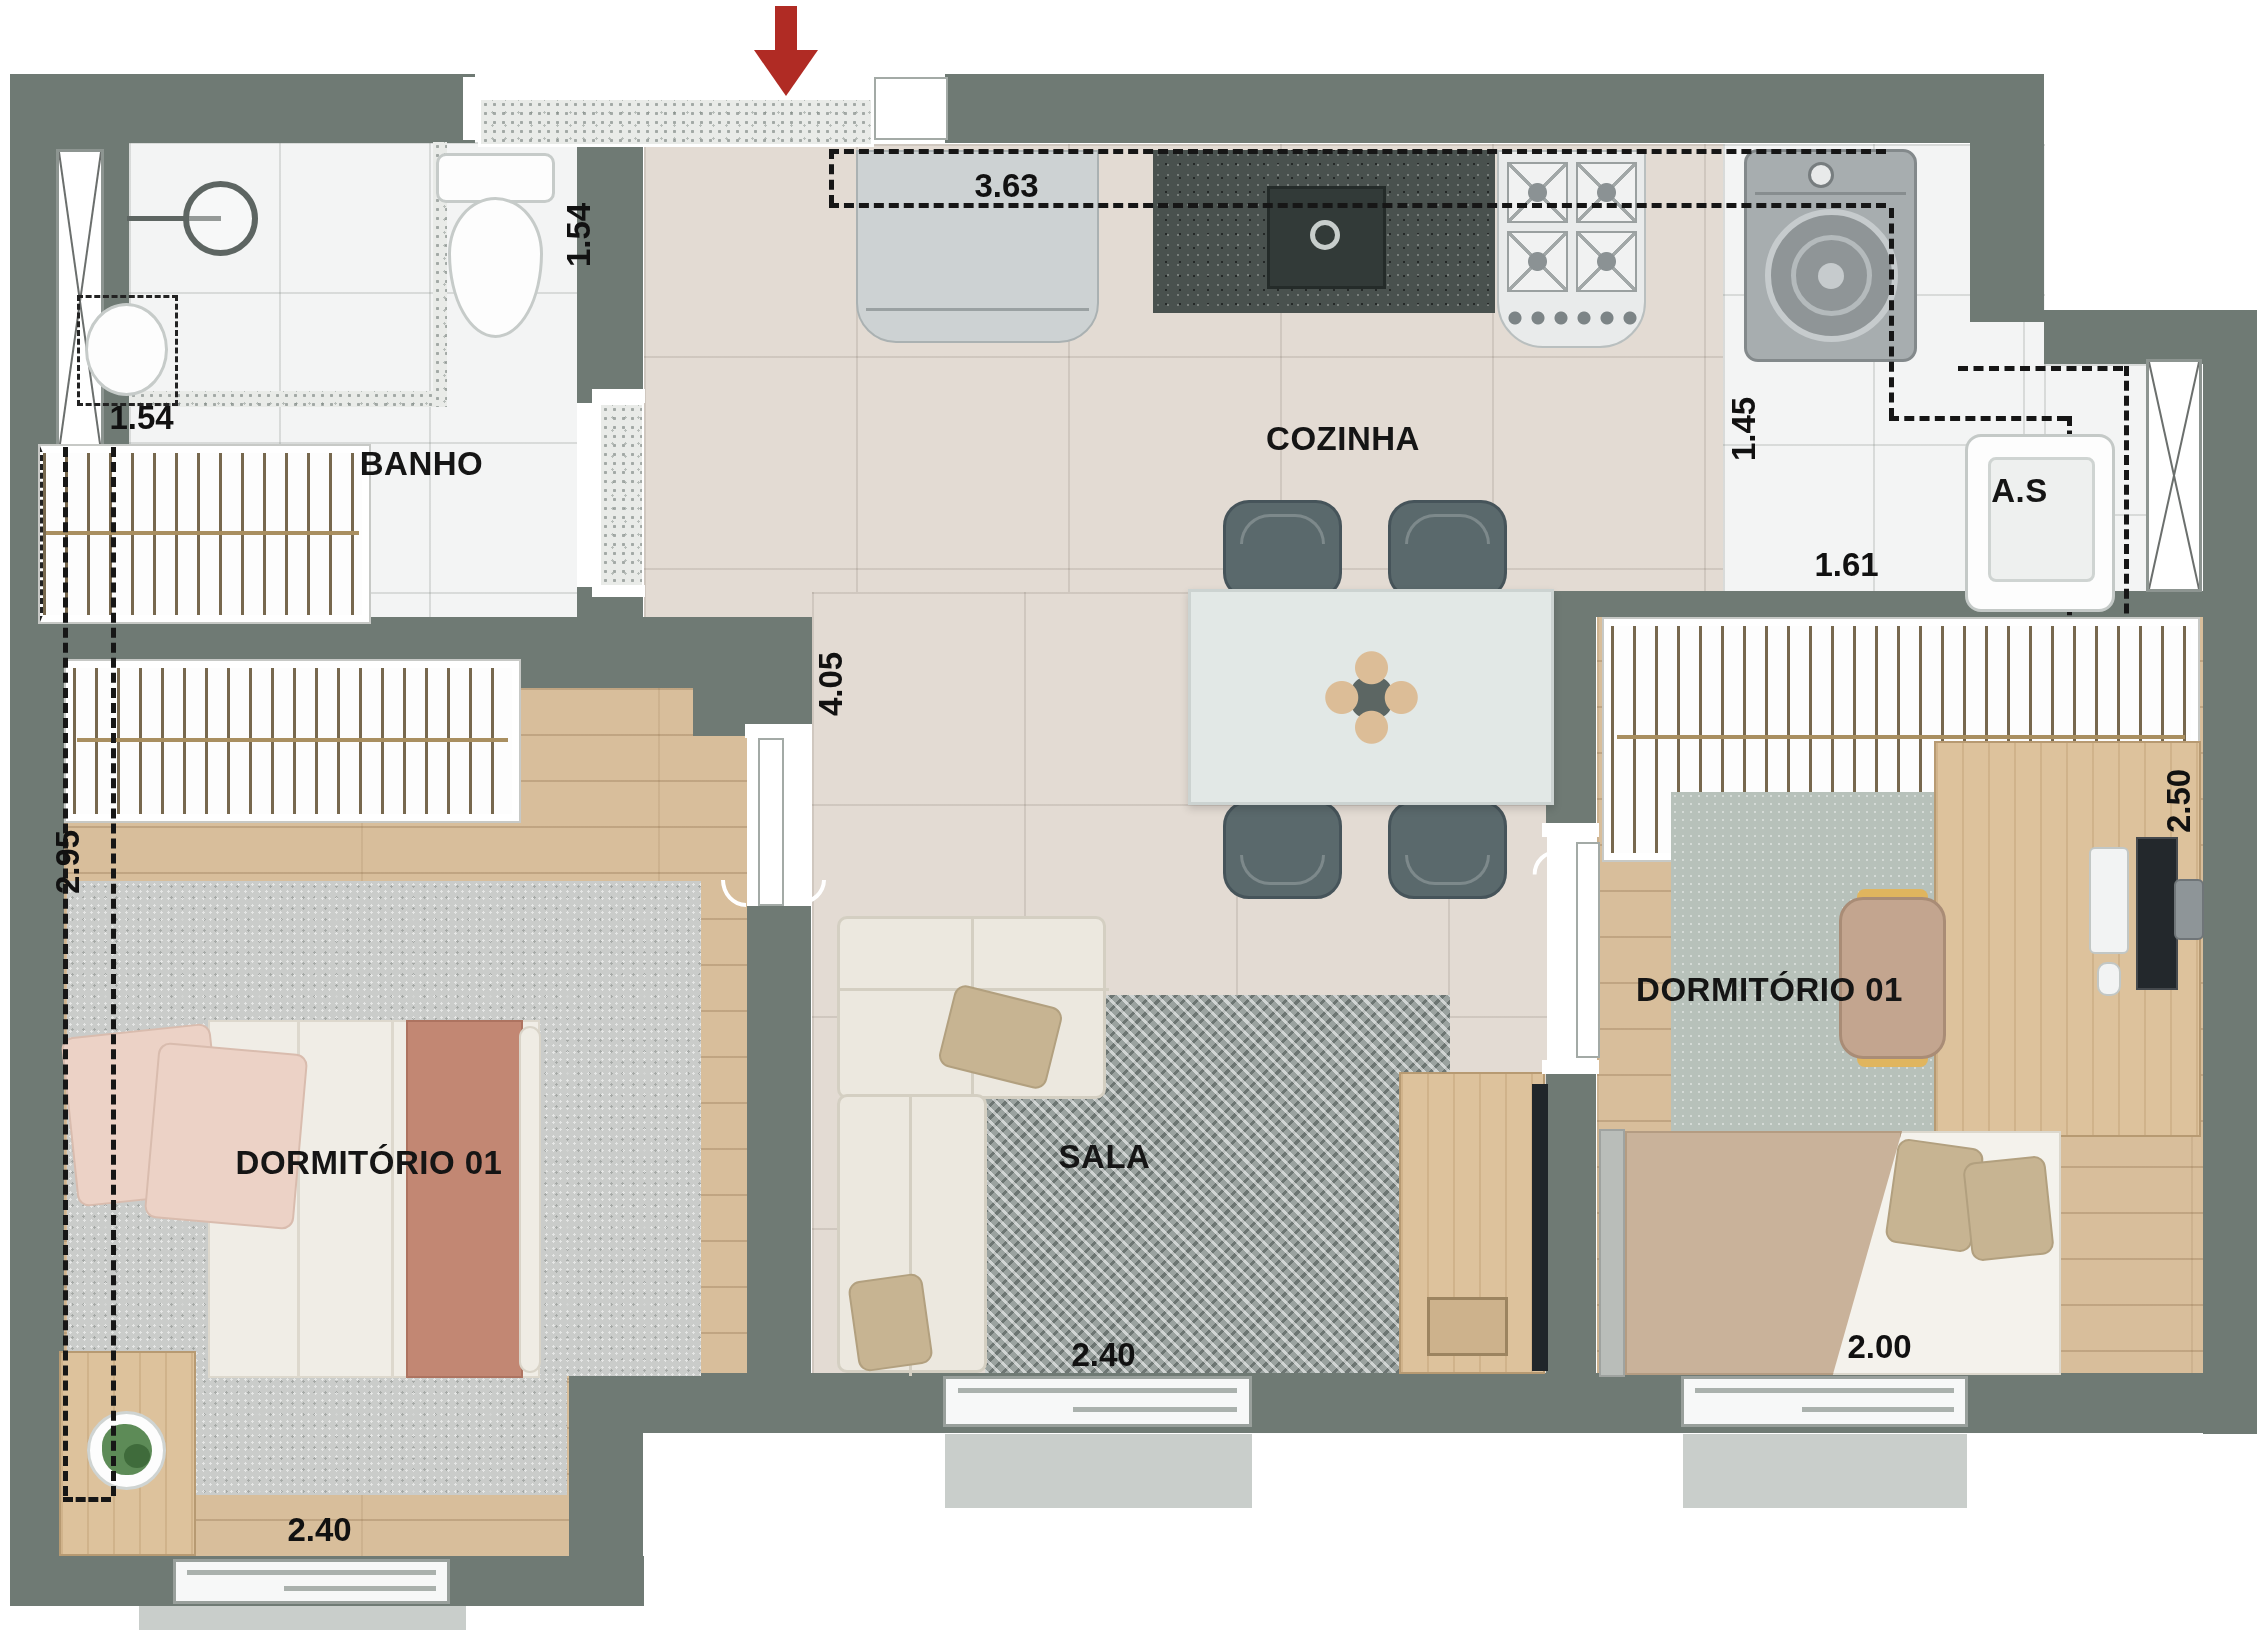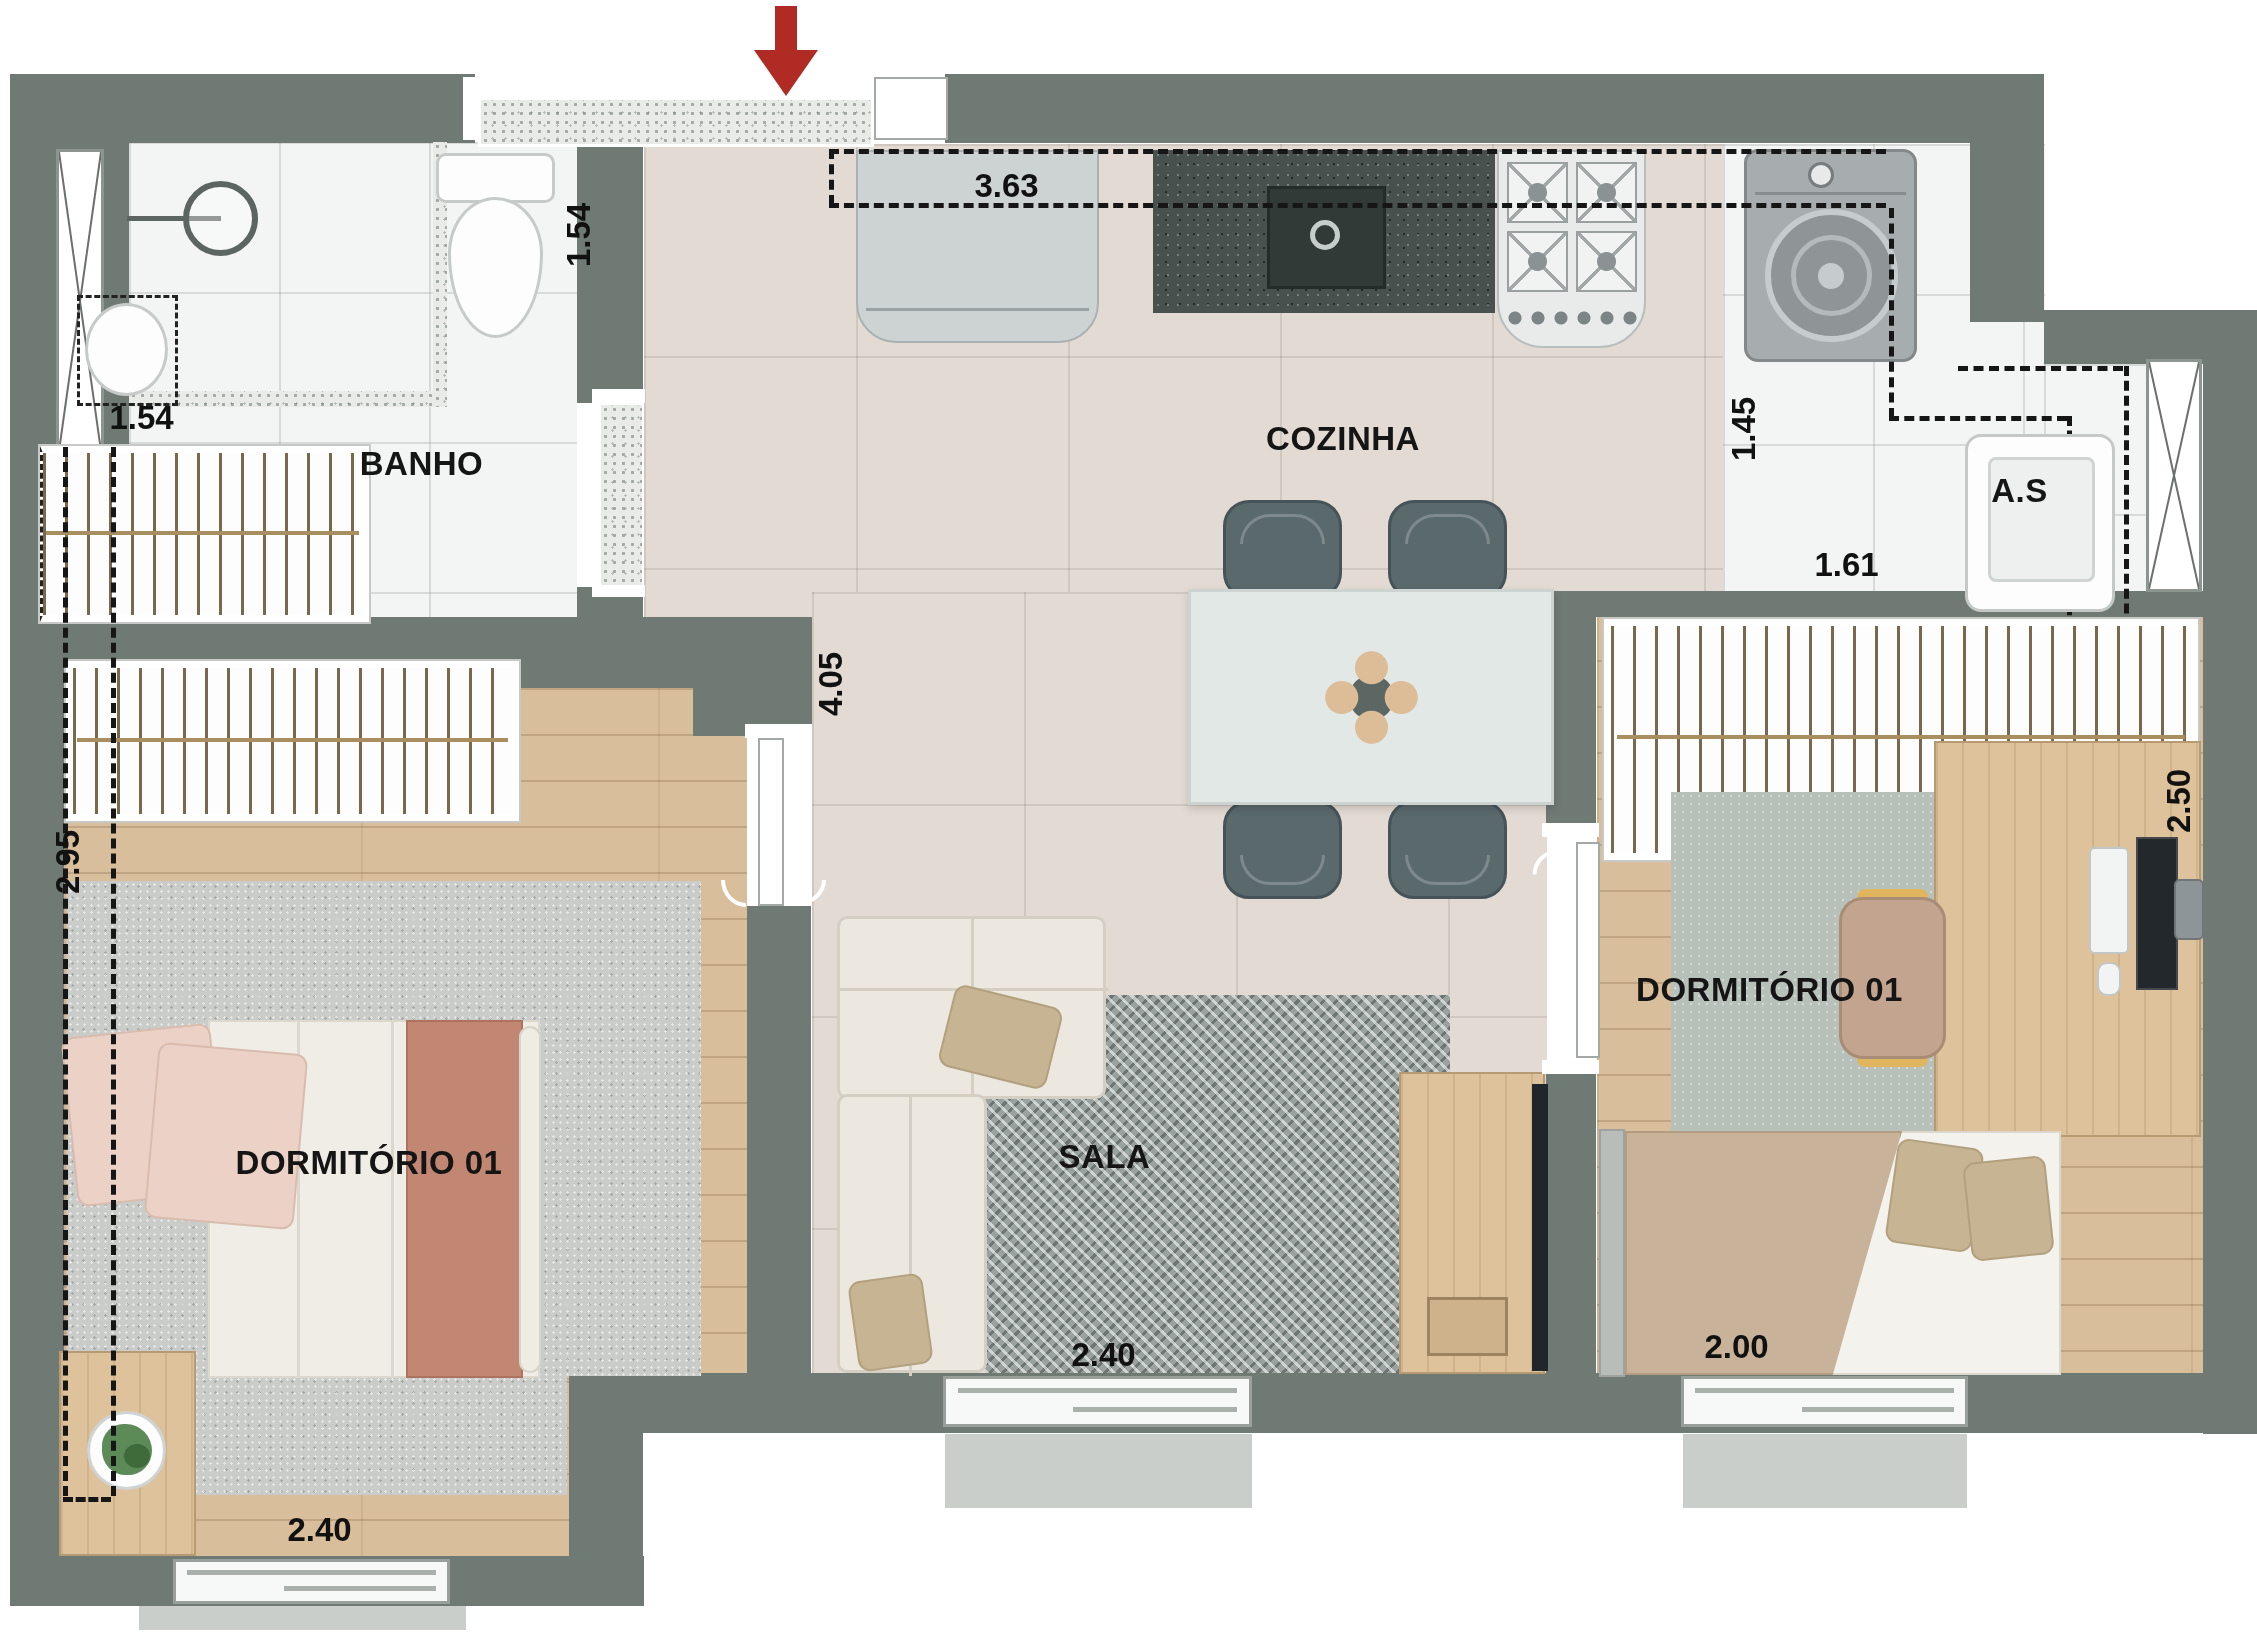--- a/index.html
+++ b/index.html
@@ -304,16 +304,16 @@
   <div class="dim dimv" style="left:559px;top:156px;width:40px;height:158px;">1.54</div>
   <div class="dim" style="left:87px;top:398px;width:109px;height:40px;">1.54</div>
   <div class="dim" style="left:952px;top:164px;width:109px;height:44px;">3.63</div>
   <div class="dim dimv" style="left:1723px;top:364px;width:42px;height:129px;">1.45</div>
   <div class="dim" style="left:1792px;top:545px;width:109px;height:40px;">1.61</div>
   <div class="dim dimv" style="left:810px;top:614px;width:42px;height:139px;">4.05</div>
   <div class="dim dimv" style="left:46px;top:792px;width:44px;height:139px;">2.95</div>
   <div class="dim" style="left:265px;top:1510px;width:109px;height:40px;">2.40</div>
   <div class="dim" style="left:1049px;top:1335px;width:109px;height:40px;">2.40</div>
   <div class="dim dimv" style="left:2156px;top:731px;width:46px;height:139px;">2.50</div>
-  <div class="dim" style="left:1682px;top:1327px;width:109px;height:40px;">2.00</div>
+  <div class="dim" style="left:1825px;top:1327px;width:109px;height:40px;">2.00</div>
 
 </div>
 
 
 </body></html>

